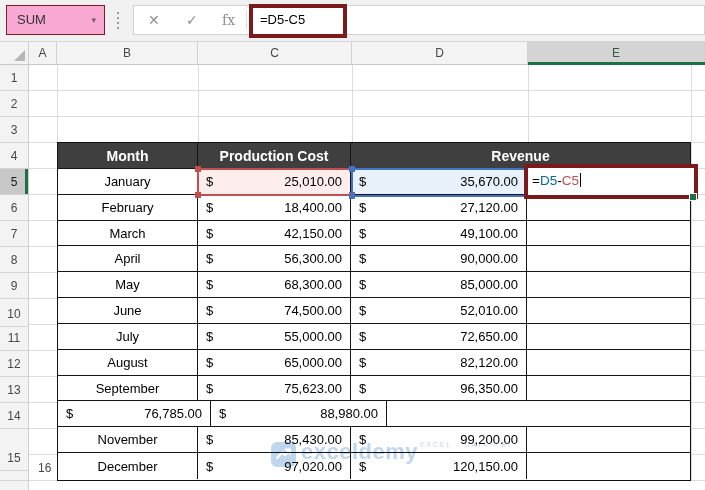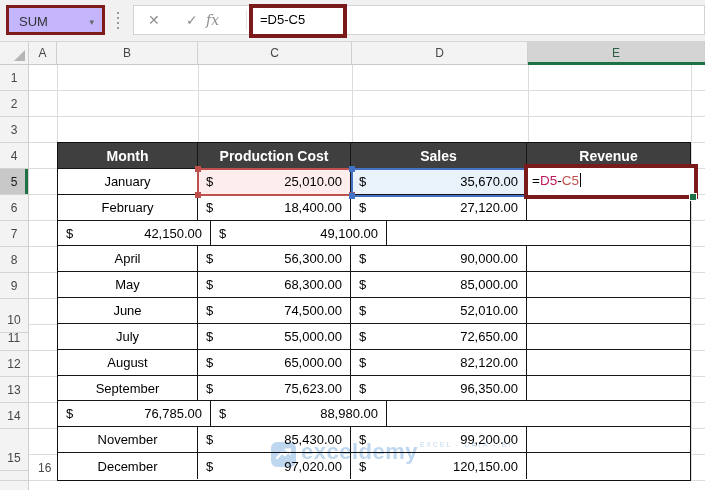--- a/index.html
+++ b/index.html
@@ -3,32 +3,32 @@
 <meta charset="utf-8">
 <style>
   html,body{margin:0;padding:0;}
   body{font-family:"Liberation Sans","DejaVu Sans",sans-serif;}
   #app{position:relative;width:705px;height:490px;background:#ffffff;overflow:hidden;
        font-family:"Liberation Sans","DejaVu Sans",sans-serif;}
 
   
   .topbar{position:absolute;left:0;top:0;width:705px;height:42px;background:#f1f1f1;
           border-bottom:1px solid #d5d5d5;box-sizing:border-box;}
-  .namebox{position:absolute;left:6px;top:5px;width:99px;height:30px;background:#c4b5fd;
-           border:3px solid #7f1d1d;box-sizing:border-box;}
+  .namebox{position:absolute;left:6px;top:5px;width:99px;height:30px;background:#f9a8d4;
+           border:1px solid #7f1d1d;box-sizing:border-box;}
   .namebox .nb-text{position:absolute;left:10px;top:0;line-height:28px;font-size:13px;color:#333;}
   .namebox .nb-arrow{position:absolute;right:8px;top:0;line-height:28px;font-size:9px;color:#666;}
   .tb-dots{position:absolute;left:117px;top:12px;width:2px;height:18px;
            background:repeating-linear-gradient(to bottom,#9a9a9a 0 2px,transparent 2px 5px);}
   .fbar{position:absolute;left:133px;top:5px;width:572px;height:30px;background:#fff;
         border:1px solid #d2d2d2;box-sizing:border-box;}
   .fbar .ic{position:absolute;top:0;line-height:28px;font-size:14px;color:#8f8f8f;cursor:default;}
   .ic-cancel{left:14px;}
   .ic-enter{left:52px;color:#7a7a7a;}
-  .ic-fx{left:72px;font-style:italic;font-family:"DejaVu Serif",serif;color:#5f5f5f;}
+  .ic-fx{left:88px;font-family:"DejaVu Serif",serif;color:#5f5f5f;}
   .fbar-sep{position:absolute;left:112px;top:4px;width:1px;height:20px;background:#e3e3e3;}
   .fbar-annot{position:absolute;left:249px;top:4px;width:98px;height:34px;background:#fff;
               border:4.5px solid var(--annotation);box-sizing:border-box;z-index:5;}
   .fbar-annot span{display:block;padding-left:7px;line-height:24px;font-size:13px;color:#000;}
 
   
   .colheaders{position:absolute;left:0;top:42px;width:705px;height:23px;background:#f3f3f3;
               border-bottom:1px solid #c9c9c9;box-sizing:border-box;}
   .corner{position:absolute;left:0;top:0;width:29px;height:22px;border-right:1px solid #cfcfcf;box-sizing:border-box;}
   .corner .tri{position:absolute;right:3px;bottom:3px;width:0;height:0;
@@ -137,42 +137,41 @@
   <div class="rowheaders" id="rowheaders">
       <div class="row-h" style="top: 0px;">1</div>
       <div class="row-h" style="top: 26px;">2</div>
       <div class="row-h" style="top: 52px;">3</div>
       <div class="row-h" style="top: 78px;">4</div>
       <div class="row-h sel" style="top: 104px;">5</div>
       <div class="row-h" style="top: 130px;">6</div>
       <div class="row-h" style="top: 156px;">7</div>
       <div class="row-h" style="top: 182px;">8</div>
       <div class="row-h" style="top: 208px;">9</div>
-      <div class="row-h" style="top: 242px;">10</div>
+      <div class="row-h" style="top: 236px;">10</div>
       <div class="row-h" style="top: 260px;">11</div>
       <div class="row-h" style="top: 286px;">12</div>
       <div class="row-h" style="top: 312px;">13</div>
       <div class="row-h" style="top: 338px;">14</div>
       <div class="row-h" style="top: 380px;">15</div>
       <div class="row-h" style="top: 390px; padding-left: 38px;">16</div>
     </div>
 
   <div class="gridlines"></div>
   <div class="vline" style="left:57px"></div>
   <div class="vline" style="left:198px"></div>
   <div class="vline" style="left:352px"></div>
   <div class="vline" style="left:528px"></div>
   <div class="vline" style="left:691px"></div>
 
 
   <div class="dtable">
     <div class="trow hdr">
       <div class="tcell c-month">Month</div>
       <div class="tcell c-cost">Production Cost</div>
-      <div class="tcell c-sales">Sales</div>
       <div class="tcell c-rev">Revenue</div>
     </div>
     <div id="tbody" style="display:flex;flex-direction:column;flex:1;">
         <div class="trow r5">
     <div class="tcell c-month">January</div>
     <div class="tcell c-cost money">
       <span>$</span>
       <span>25,010.00</span>
     </div>
     <div class="tcell c-sales money">
@@ -187,20 +186,21 @@
       <span>$</span>
       <span>18,400.00</span>
     </div>
     <div class="tcell c-sales money">
       <span>$</span>
       <span>27,120.00</span>
     </div>
     <div class="tcell c-rev"></div>
   </div>
         <div class="trow">
+    <div class="tcell c-month">March</div>
     <div class="tcell c-cost money">
       <span>$</span>
       <span>42,150.00</span>
     </div>
     <div class="tcell c-sales money">
       <span>$</span>
       <span>49,100.00</span>
     </div>
     <div class="tcell c-rev"></div>
   </div>
@@ -321,21 +321,21 @@
       <span class="hnd br"></span>
   </div>
   <div class="refbox ref-blue-box">
     <span class="hnd tl"></span>
       <span class="hnd tr"></span>
     <span class="hnd bl"></span>
       <span class="hnd br"></span>
   </div>
 
   <div class="editor">
-    <span class="ftext" id="editor-formula"><span style="color: rgb(0, 0, 0);">=</span><span style="color: #be185d;">D5</span><span style="color: rgb(0, 0, 0);">-</span><span style="color: rgb(192, 80, 77);">C5</span><span class="caret"></span></span>
+    <span class="ftext" id="editor-formula"><span style="color: rgb(0, 0, 0);">=</span><span style="color: #0369a1;">D5</span><span style="color: rgb(0, 0, 0);">-</span><span style="color: rgb(192, 80, 77);">C5</span><span class="caret"></span></span>
   </div>
   <div class="fill-handle"></div>
 
   <div class="watermark">
     <div class="wm-logo">
       <svg width="17" height="17" viewBox="0 0 24 24">
           <path d="M3 17 L10 9 L14 13 L21 5" fill="none" stroke="#ffffff" stroke-width="3.2" stroke-linecap="round" stroke-linejoin="round"></path>
           <path d="M15 5 L21 5 L21 11" fill="none" stroke="#ffffff" stroke-width="3.2" stroke-linecap="round" stroke-linejoin="round"></path>
         </svg>
     </div>

